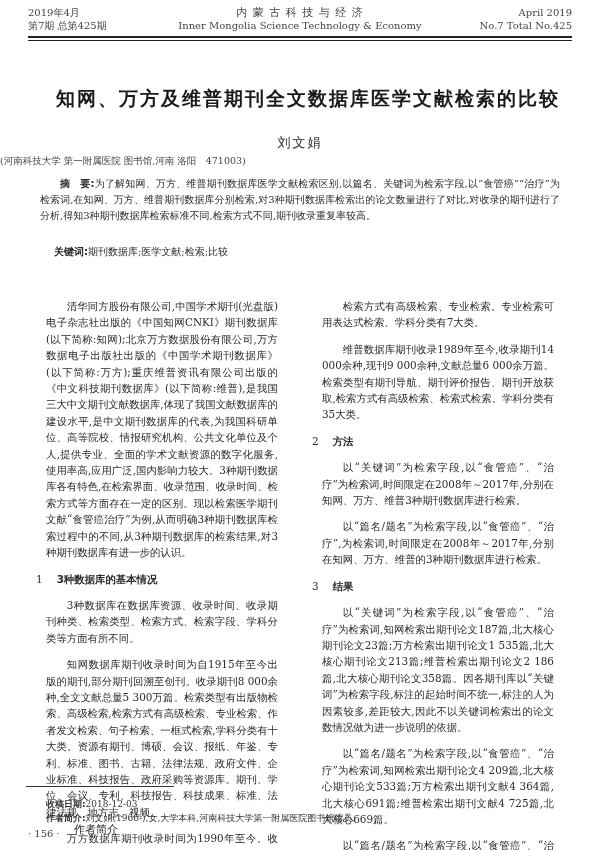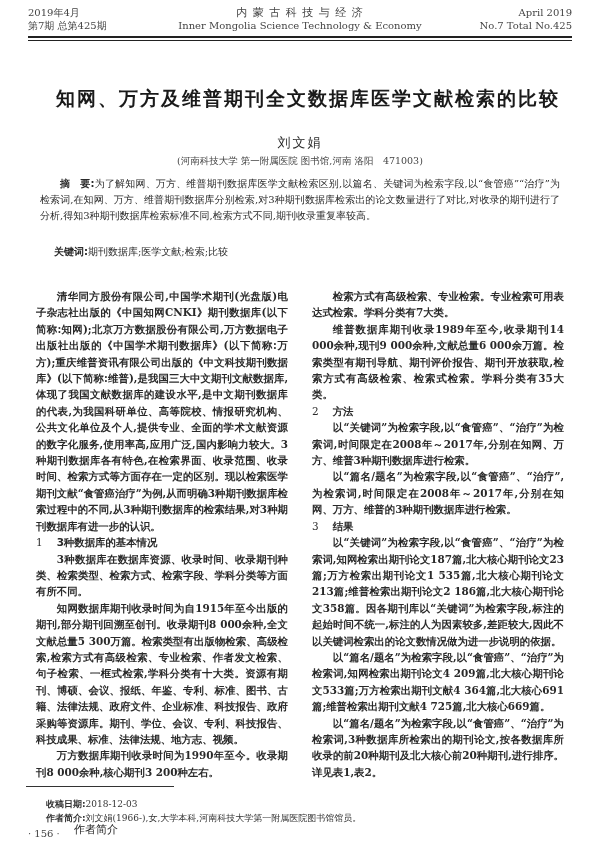--- a/index.html
+++ b/index.html
@@ -7,31 +7,31 @@
          font-family: "DejaVu Serif", "Liberation Serif", serif; }
   .page { position: absolute; left: 0; top: 0; width: 600px; height: 850px; border-radius: 6px; }
   .hdr { position: absolute; top: 6px; left: 28px; right: 28px; height: 38px; font-size: 10px; line-height: 13px; color: #444; }
   .hdr .l { position: absolute; left: 0; top: 0; }
   .hdr .c { position: absolute; left: 0; right: 0; top: 0; text-align: center; }
   .hdr .r { position: absolute; right: 0; top: 0; text-align: right; }
   .hdr .rule1 { position: absolute; left: 0; right: 0; top: 30px; border-top: 2px solid #222; }
   .hdr .rule2 { position: absolute; left: 0; right: 0; top: 34px; border-top: 1px solid #222; }
   .title { position: absolute; top: 86px; left: 0; right: 0; text-align: center; font-size: 19px; font-weight: bold; letter-spacing: 2px; color: #1a1a1a; padding-left: 16px; }
   .author { position: absolute; top: 134px; left: 0; right: 0; text-align: center; font-size: 13px; letter-spacing: 2px; }
-  .affil { position: absolute; top: 155px; left: 0; right: 0; text-align: center; font-size: 9.5px; color: #444; }
+  .affil { position: absolute; top: 155px; left: 0; right: 0; text-align: left; font-size: 9.5px; color: #444; }
   .abstract { position: absolute; top: 176px; left: 40px; right: 40px; font-size: 10px; line-height: 16px; text-indent: 2em; text-align: justify; }
   .abstract b, .meta b { font-family: "DejaVu Sans", "Liberation Sans", sans-serif; font-weight: bold; }
   .meta { position: absolute; left: 54px; right: 40px; font-size: 10px; line-height: 16px; }
   .meta.kw { top: 244px; }
   .meta.cls { top: 260px; }
   .meta.cls span { margin-right: 30px; }
   .col { position: absolute; top: 288px; width: 252px; font-size: 10.4px; line-height: 16.4px; text-align: justify; }
   .col.left { left: 36px; }
   .col.right { left: 312px; }
-  .col p { margin: 0; text-indent: 2em; font-weight: bold; }
+  .col p { margin: 10px; text-indent: 2em; }
   .col h3 { margin: 0; font-size: 10.4px; font-weight: bold; font-family: "DejaVu Sans", "Liberation Sans", sans-serif; }
   .col h3 .num { font-weight: normal; font-family: "DejaVu Serif", serif; margin-right: 14px; }
   .fnrule { position: absolute; top: 786px; left: 26px; width: 148px; border-top: 1px solid #333; }
   .footnote { position: absolute; left: 46px; right: 20px; font-size: 9px; line-height: 14px; color: #333; }
   .footnote b { font-family: "DejaVu Sans", "Liberation Sans", sans-serif; margin-top: 36px; }
   .fn1 { top: 797px; }
   .fn2 { top: 811px; }
   .pageno { position: absolute; top: 828px; left: 28px; font-size: 10px; color: #444; }
   .watermark { position: absolute; top: 822px; left: 74px; font-size: 11px; font-family: "DejaVu Sans", sans-serif; color: #222; }
 </style>

